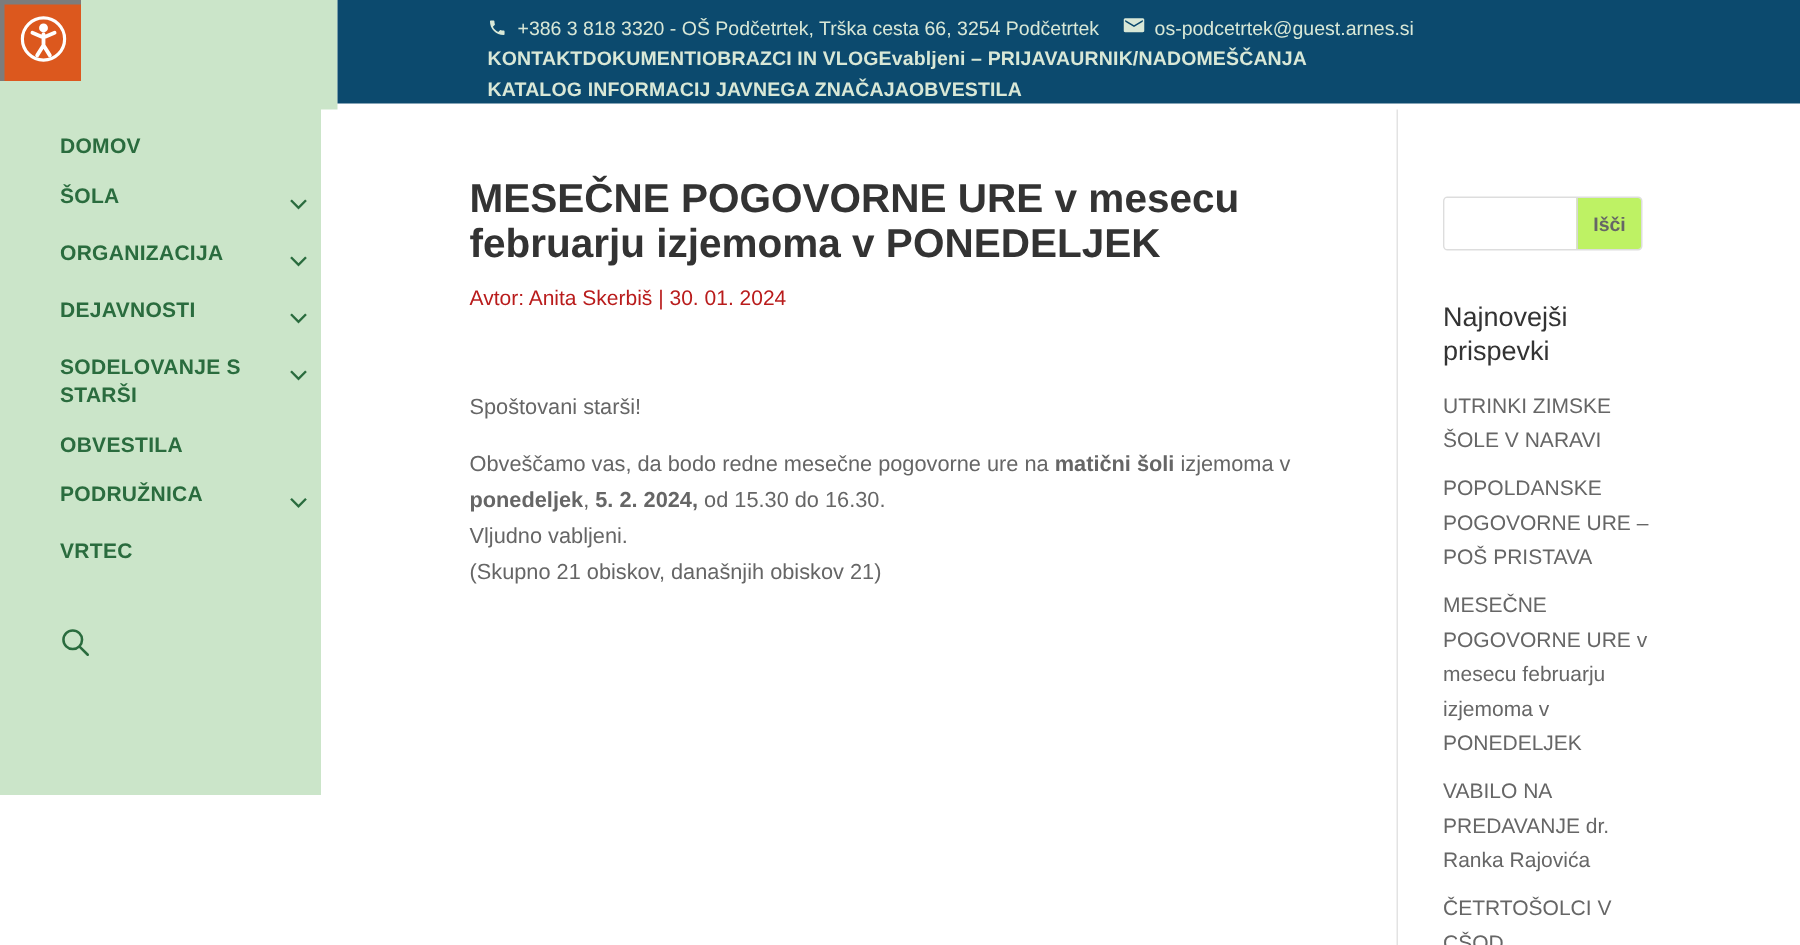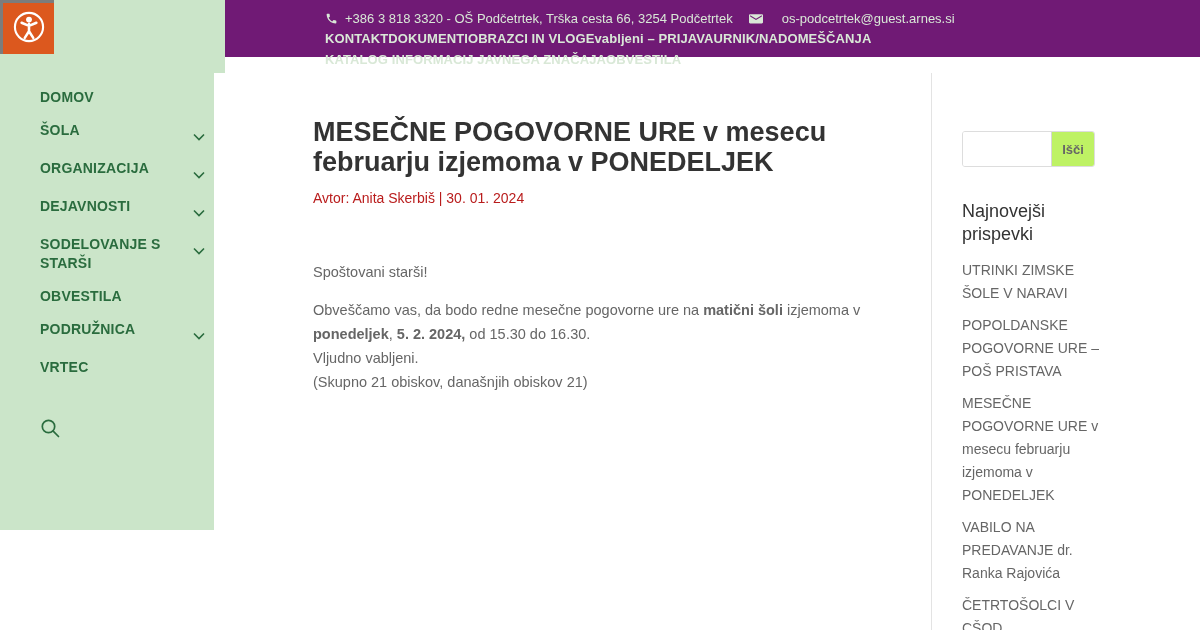--- a/index.html
+++ b/index.html
@@ -35,28 +35,28 @@
     color:#2a6c3e; line-height:19px; max-width:138px;
   }
   .side-nav .chev { margin-top:6px; color:#2a6c3e; flex:0 0 auto; }
   .side-search {
     position:absolute; left:40px; top:418px; width:22px; height:22px;
     color:#2a6c3e; cursor:pointer;
   }
 
   
   .topbar {
-    position:absolute; left:225px; top:0; width:975px; height:57px;
-    background:#701a75; color:#d9e8d7;
+    position:absolute; left:225px; top:0; width:975px; height:69px;
+    background:#0c4a6e; color:#d9e8d7;
     padding:8px 10px 0 100px; font-size:13px;
   }
   .tb-row { display:flex; align-items:center; }
   .tb-row1 { height:20px; }
   .tb-contact { display:flex; align-items:center; gap:7px; }
-  .tb-email { display:flex; align-items:flex-end; gap:19px; margin-left:16px; cursor:pointer; }
+  .tb-email { display:flex; align-items:center; gap:7px; margin-left:16px; cursor:pointer; }
   .tb-nav { height:21px; font-weight:bold; letter-spacing:.1px; }
   .tb-nav .tb-item { cursor:pointer; white-space:nowrap; }
   .tb-icon { flex:0 0 auto; display:inline-flex; }
 
   
   .content {
     position:absolute; left:214px; top:73px; width:975px; height:586px;
     background:#fff;
   }
   .divider {

